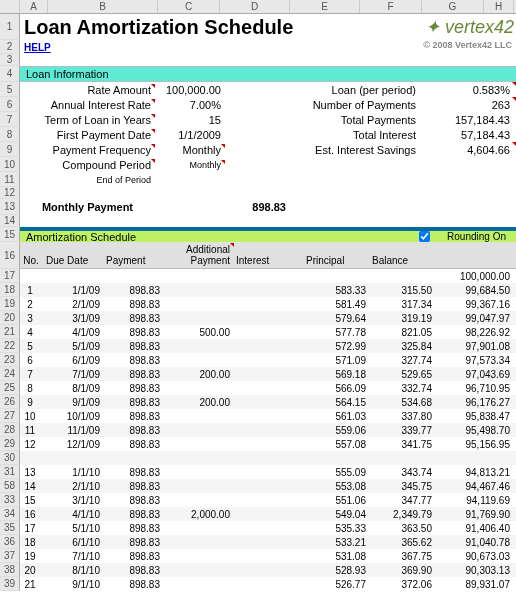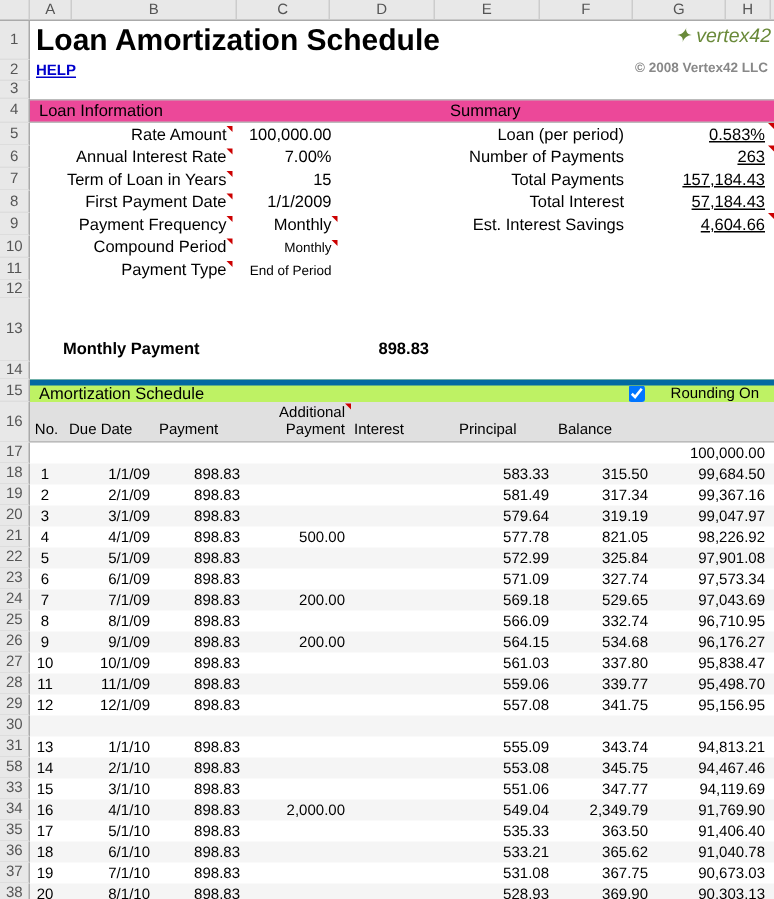--- a/index.html
+++ b/index.html
@@ -46,21 +46,21 @@
     font-size: 20px;
     font-weight: bold;
     padding: 2px 4px;
     height: 26px;
   }
   .logo {
     position: absolute;
     right: 2px;
     top: 2px;
     font-style: italic;
-    font-size: 13px;
+    font-size: 18px;
     color: #6a8a3a;
   }
   .copyright {
     font-size: 9px;
     color: #888;
     text-align: right;
     padding-right: 4px;
     height: 14px;
   }
   .help {
@@ -69,55 +69,54 @@
     font-size: 10px;
     padding-left: 4px;
     height: 14px;
     display: flex;
     align-items: center;
   }
 
   .sectionhdr {
     display: grid;
     grid-template-columns: 200px 70px 1fr;
-    background: #ec4899;
+    background: #5eead4;
     height: 16px;
     border-top: 1px solid #bbb;
     border-bottom: 1px solid #bbb;
   }
   .sectionhdr > div { padding: 1px 6px; font-size: 11px; }
   .sectionhdr .left { }
   .sectionhdr .right { text-align: left; padding-left: 10px; }
 
   .inforow {
     display: grid;
     grid-template-columns: 135px 70px 55px 140px 92px;
     height: 15px;
     align-items: center;
   }
   .inforow .lbl { text-align: right; padding-right: 4px; position: relative; }
   .inforow .val { text-align: right; padding-right: 4px; position: relative; }
   .inforow .slbl { text-align: right; padding-right: 4px; }
-  .inforow .sval { text-align: right; padding-right: 2px; text-decoration: underline; }
+  .inforow .sval { text-align: right; padding-right: 2px; }
   .redtri::after {
     content: "";
     position: absolute;
     right: 0; top: 0;
     border-top: 4px solid #c00;
     border-left: 4px solid transparent;
   }
   .smallval { font-size: 9px; }
 
   .monthly {
     display: grid;
     grid-template-columns: 135px 135px;
     height: 16px;
     align-items: center;
     font-weight: bold;
-    margin-top: 26px;
   }
   .monthly .lbl { text-align: center; }
   .monthly .val { text-align: right; padding-right: 4px; }
 
   .amhdr {
     background: #bef264;
     padding: 1px 6px;
     height: 15px;
     display: flex;
     align-items: center;
@@ -197,21 +196,20 @@
   <div class="rowwrap">
       <div class="rownum">3</div>
       <div class="rowcontent" style="height:10px"></div>
     </div>
 
   <div class="rowwrap">
     <div class="rownum">4</div>
     <div class="rowcontent sectionhdr">
       <div class="left">Loan Information</div>
       <div></div>
-      <div class="right">Summary</div>
     </div>
   </div>
 
   <div class="rowwrap">
       <div class="rownum">5</div>
     <div class="rowcontent inforow">
       <div class="lbl redtri">Rate Amount</div>
       <div class="val">100,000.00</div>
       <div></div>
       <div class="slbl redtri">Loan (per period)</div>
@@ -264,21 +262,20 @@
       <div class="lbl redtri">Compound Period</div>
       <div class="val redtri smallval">Monthly</div>
       <div></div>
         <div></div>
         <div></div>
     </div>
     </div>
   <div class="rowwrap">
       <div class="rownum">11</div>
     <div class="rowcontent inforow">
-      <div class="lbl redtri">Payment Type</div>
       <div class="val smallval">End of Period</div>
       <div></div>
         <div></div>
         <div></div>
     </div>
     </div>
 
   <div class="rowwrap">
       <div class="rownum">12</div>
       <div class="rowcontent" style="height:12px"></div>

